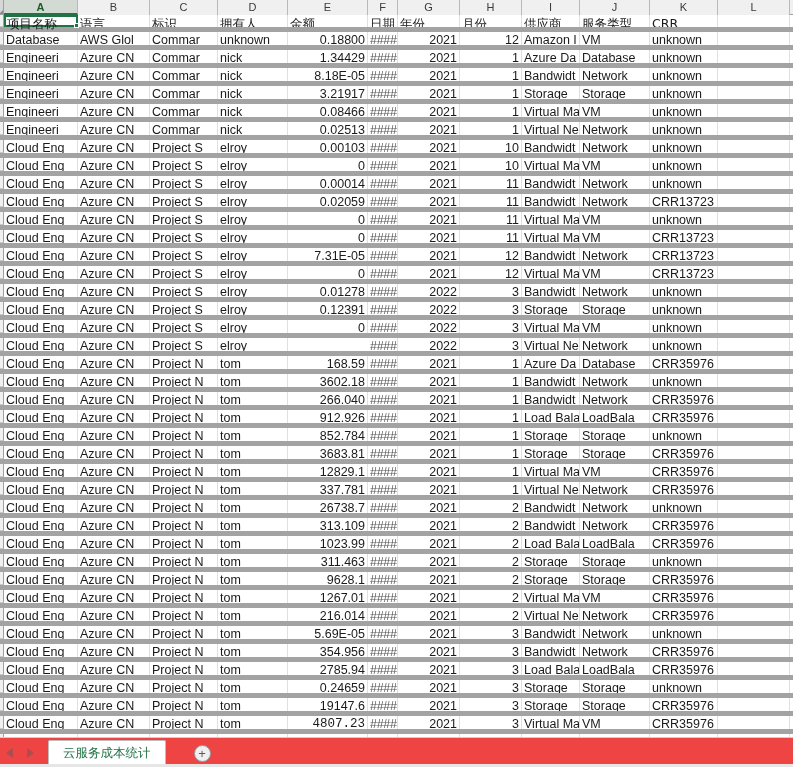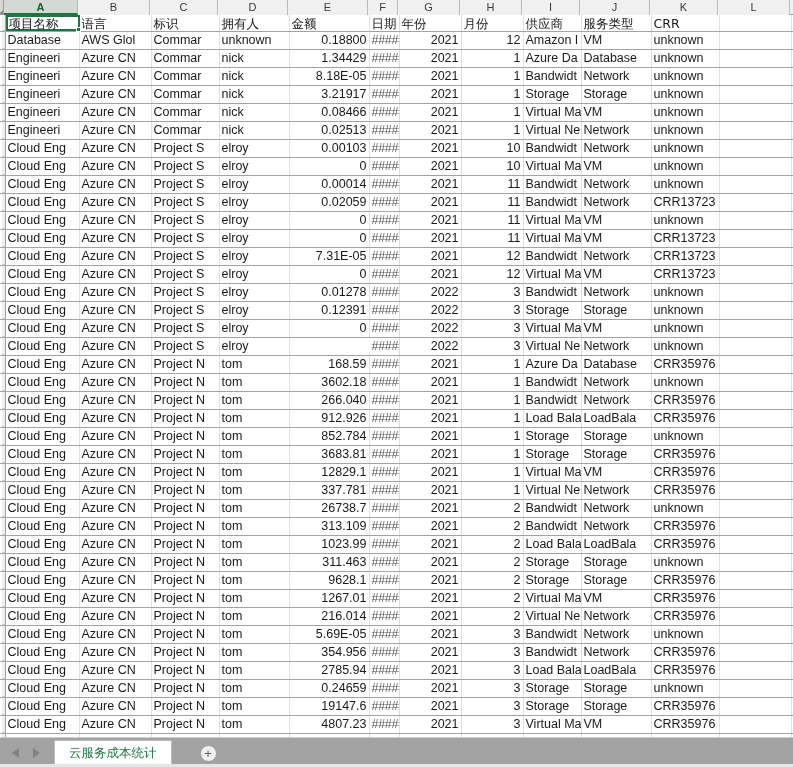--- a/index.html
+++ b/index.html
@@ -67,22 +67,21 @@
     background: #ffffff;
   }
   .grid-inner {
     position: absolute;
     top: 0; left: 0;
     width: 793px;
   }
   .row {
     display: flex;
     height: 18px;
-    border-bottom: 1px solid #a3a3a3;
-    justify-content: center;
+    border-bottom: 5px solid #a3a3a3;
   }
   .row.headrow {
     height: 17px;
   }
   .rowhead {
     flex: 0 0 4px;
     width: 4px;
     background: #f0f0f0;
     border-right: 1px solid #a0a0a0;
     border-bottom: 1px solid #c9c9c9;
@@ -133,25 +132,24 @@
     display: block;
     overflow: hidden;
     white-space: nowrap;
     width: 100%;
   }
 
   
   .sheetbar {
     flex: 0 0 auto;
     height: 30px;
-    background: #a3a3a3;
+    background: #ef4444;
     border-top: 1px solid #cfcfcf;
     display: flex;
     align-items: flex-end;
-    padding-left: 6px;
     position: relative;
   }
   .navbtns {
     display: flex;
     align-items: center;
     height: 28px;
     gap: 14px;
     padding: 0 12px 0 6px;
   }
   .navarrow {
@@ -808,21 +806,21 @@
           <div class="cell" style="width: 70px; flex: 0 0 70px;">Storage</div>
           <div class="cell" style="width: 68px; flex: 0 0 68px;">CRR35976</div>
           <div class="cell" style="width: 72px; flex: 0 0 72px;"></div>
         </div>
         <div class="row">
           <div class="rowhead"></div>
           <div class="cell" style="width: 74px; flex: 0 0 74px;">Cloud Eng</div>
           <div class="cell" style="width: 72px; flex: 0 0 72px;">Azure CN</div>
           <div class="cell" style="width: 68px; flex: 0 0 68px;">Project N</div>
           <div class="cell" style="width: 70px; flex: 0 0 70px;">tom</div>
-          <div class="cell num" style="width: 80px; flex: 0 0 80px;">4807.23</div>
+          <div class="cell num" style="width: 80px; flex: 0 0 80px; font-family: Liberation Mono, monospace;">4807.23</div>
           <div class="cell hash" style="width: 30px; flex: 0 0 30px;">######</div>
           <div class="cell num" style="width: 62px; flex: 0 0 62px;">2021</div>
           <div class="cell num" style="width: 62px; flex: 0 0 62px;">3</div>
           <div class="cell" style="width: 58px; flex: 0 0 58px;">Virtual Ma</div>
           <div class="cell" style="width: 70px; flex: 0 0 70px;">VM</div>
           <div class="cell" style="width: 68px; flex: 0 0 68px;">CRR35976</div>
           <div class="cell" style="width: 72px; flex: 0 0 72px;"></div>
         </div>
         <div class="row">
           <div class="rowhead"></div>

